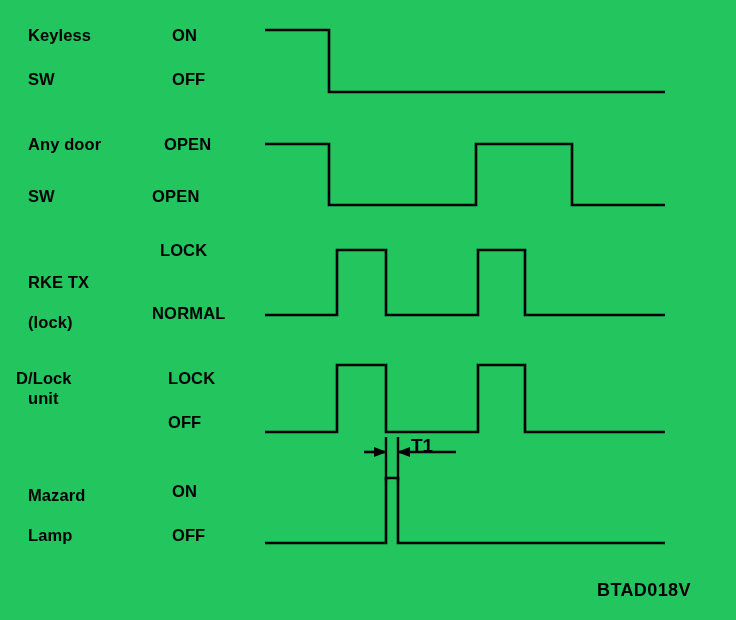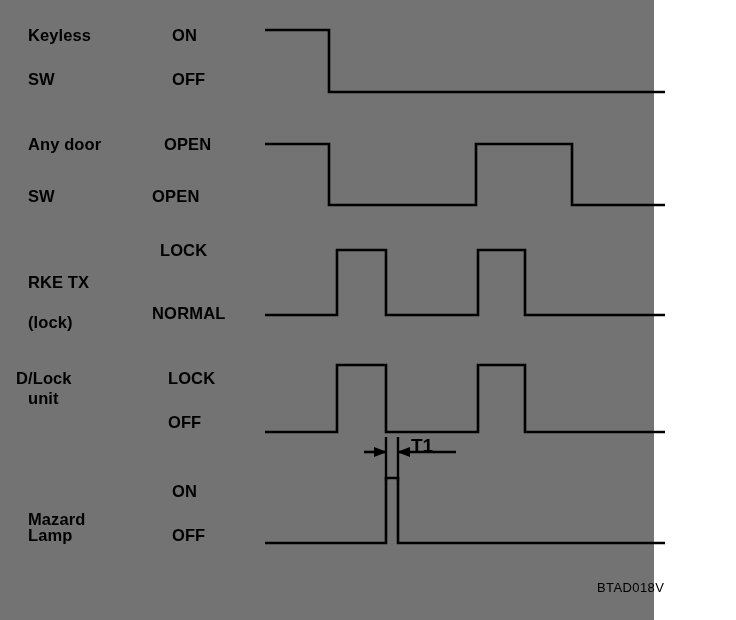--- a/index.html
+++ b/index.html
@@ -9,23 +9,23 @@
   }
   body {
     width: 736px;
     height: 620px;
     font-family: "Liberation Sans", sans-serif;
     color: #000000;
     overflow: hidden;
   }
   #diagram-root {
     position: relative;
-    width: 654px;
+    width: 736px;
     height: 620px;
-    background: #737373;
+    background: #22c55e;
   }
   .signal-name,
   .state-label {
     position: absolute;
     font-family: "Liberation Sans", sans-serif;
     font-size: 16.5px;
     font-weight: 700;
     color: #000000;
     white-space: nowrap;
     letter-spacing: 0.1px;
@@ -39,22 +39,22 @@
     font-family: "Liberation Sans", sans-serif;
     font-size: 19px;
     font-weight: 700;
     color: #000000;
     white-space: nowrap;
     line-height: 1;
   }
   .figure-code {
     position: absolute;
     font-family: "Liberation Sans", sans-serif;
-    font-size: 13px;
-    font-weight: 400;
+    font-size: 18px;
+    font-weight: 700;
     color: #000000;
     letter-spacing: 0.4px;
     white-space: nowrap;
     line-height: 1;
   }
   svg.wave-layer {
     position: absolute;
     left: 0;
     top: 0;
     width: 736px;
@@ -86,21 +86,21 @@
 
   <div class="signal-name" style="left:28px; top:136px;">Any door</div>
   <div class="signal-name" style="left:28px; top:188px;">SW</div>
 
   <div class="signal-name" style="left:28px; top:246px;margin-top:28px;">RKE TX</div>
   <div class="signal-name" style="left:28px; top:314px;">(lock)</div>
 
   <div class="signal-name" style="left:16px; top:370px;">D/Lock</div>
   <div class="signal-name" style="left:28px; top:390px;">unit</div>
 
-  <div class="signal-name" style="left:28px; top:511px;">Mazard</div>
+  <div class="signal-name" style="left:28px; top:487px;">Mazard</div>
   <div class="signal-name" style="left:28px; top:527px;">Lamp</div>
 
   <div class="state-label" style="left:172px; top:27px;">ON</div>
   <div class="state-label" style="left:172px; top:71px;">OFF</div>
 
   <div class="state-label" style="left:164px; top:136px;">OPEN</div>
   <div class="state-label wide" style="left:152px; top:188px;">OPEN</div>
 
   <div class="state-label" style="left:160px; top:242px;">LOCK</div>
   <div class="state-label wide" style="left:152px; top:305px;">NORMAL</div>

